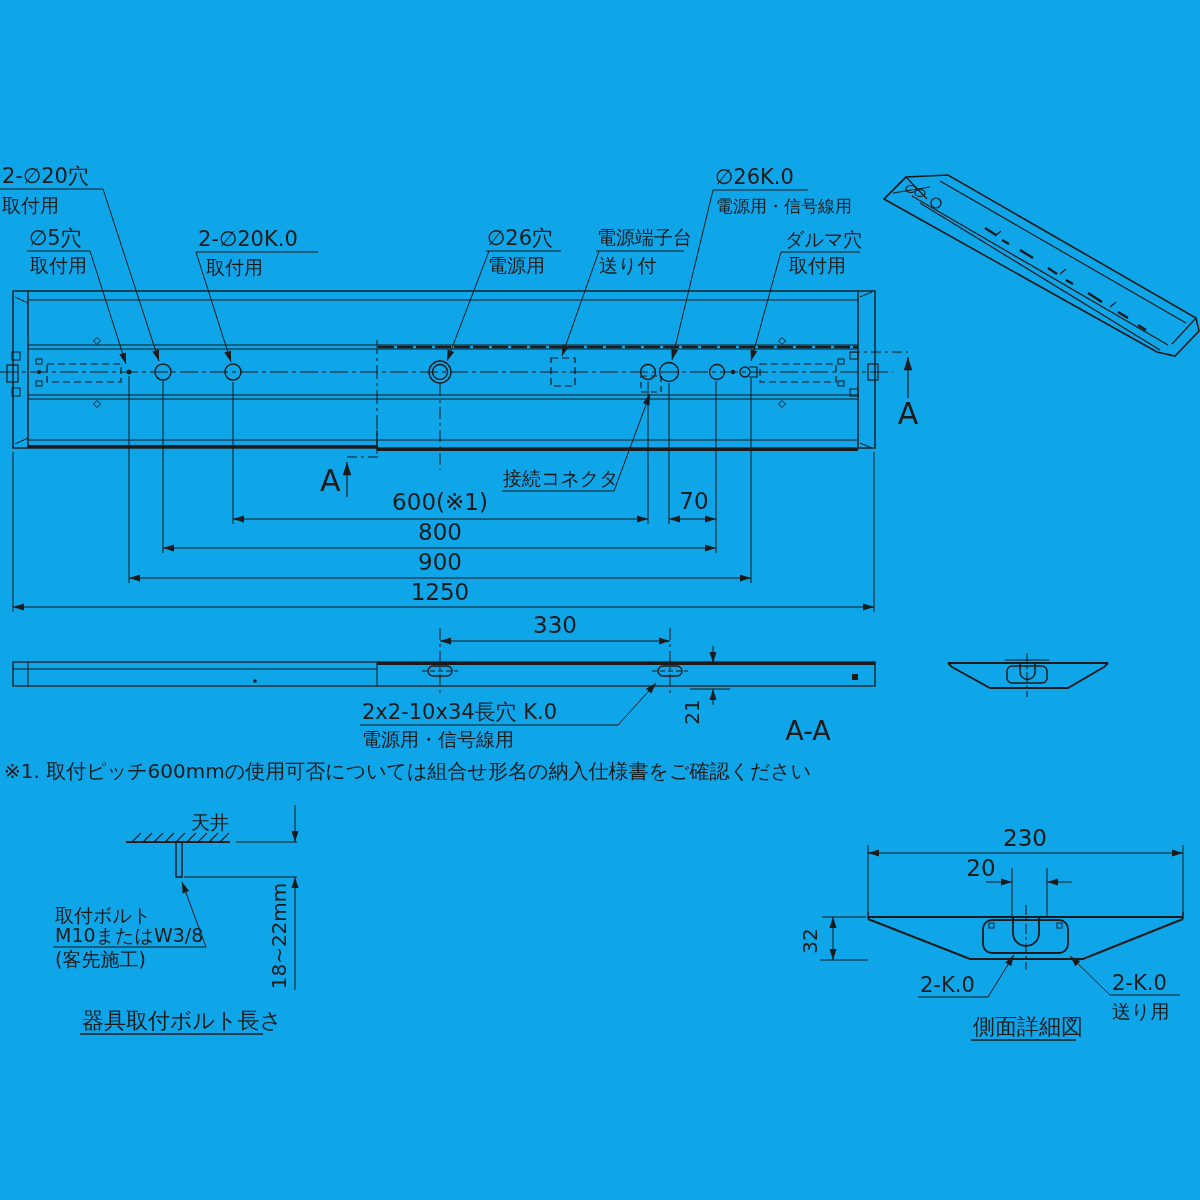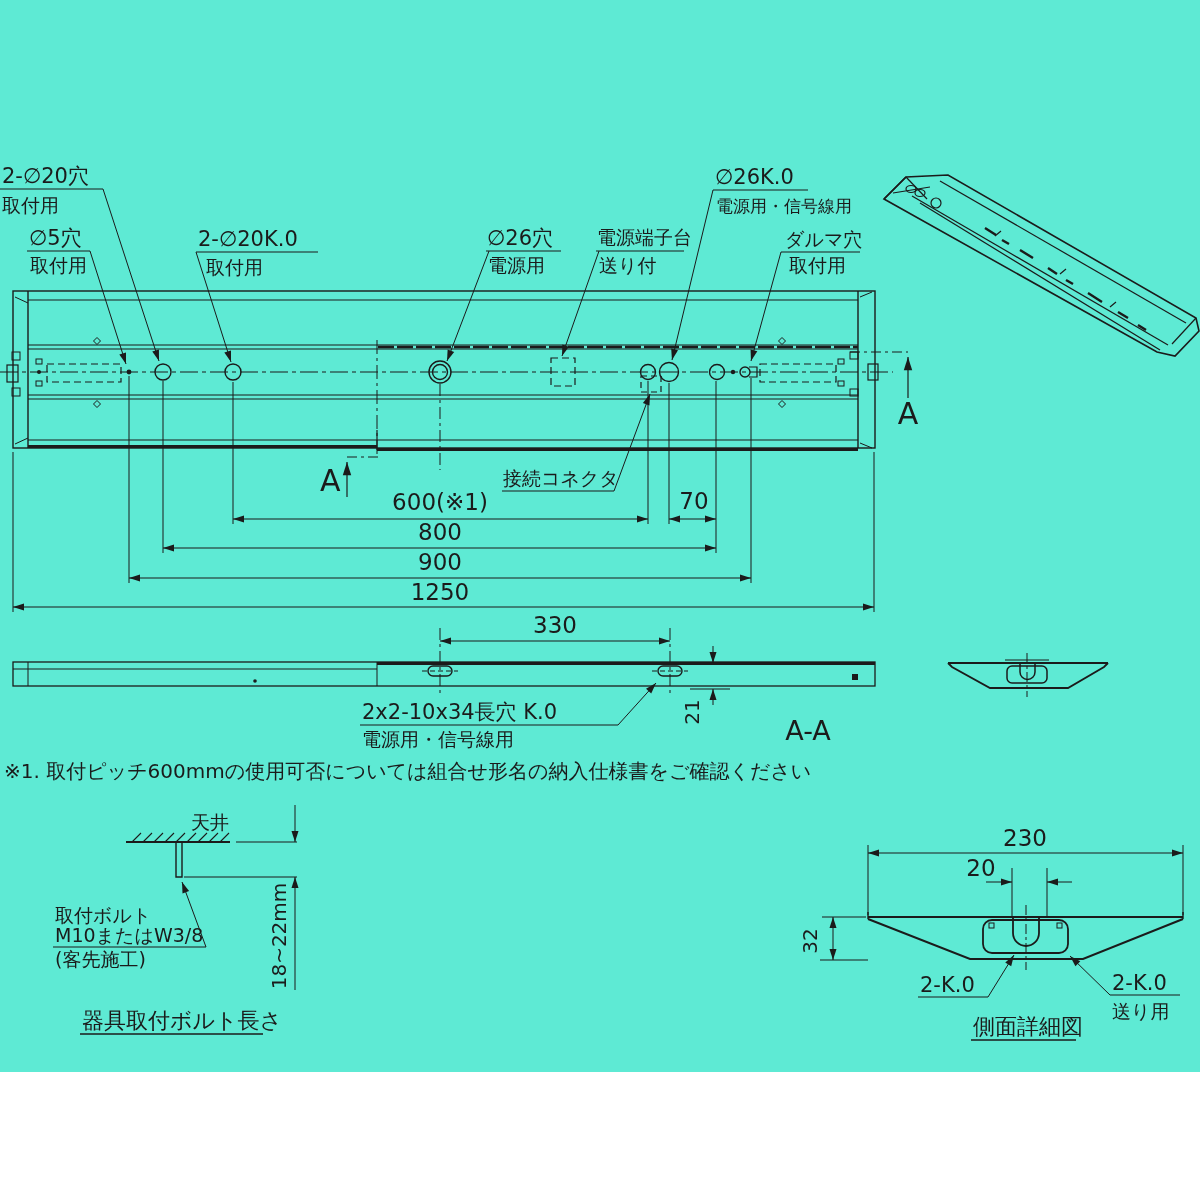--- a/index.html
+++ b/index.html
@@ -1,16 +1,16 @@
 <!DOCTYPE html>
 <html><head>
 <meta charset="utf-8">
 <style>
   html,body{margin:0;padding:0;background:#ffffff;}
-  .page{position:relative;width:1200px;height:1072px;background:#5eead4;overflow:hidden;}
+  .page{position:relative;width:1200px;height:1200px;background:#0ea5e9;overflow:hidden;}
   svg{display:block;}
   text{fill:#1b1b1b;font-family:"DejaVu Sans",sans-serif;}
   .lbl{font-size:19px;}
   .lbl-b{font-size:21px;}
   .dim{font-size:23px;}
   .dim-s{font-size:20px;}
   .ttl{font-size:22px;}
   .sec{font-size:30px;}
   .secaa{font-size:27px;}
   .note{font-size:20px;}

